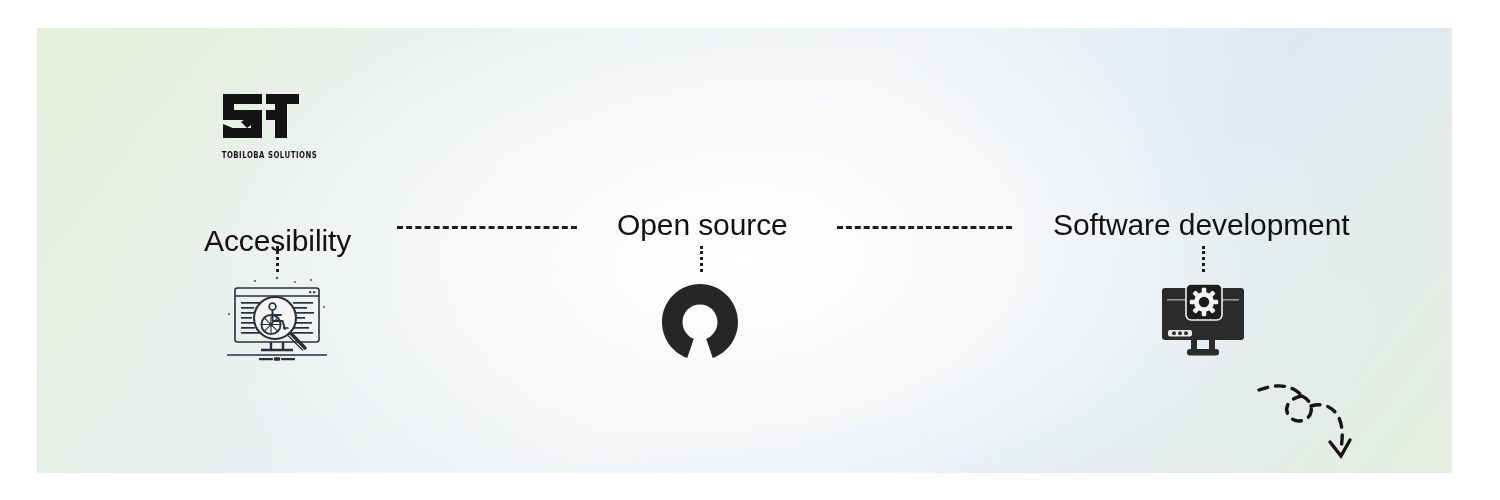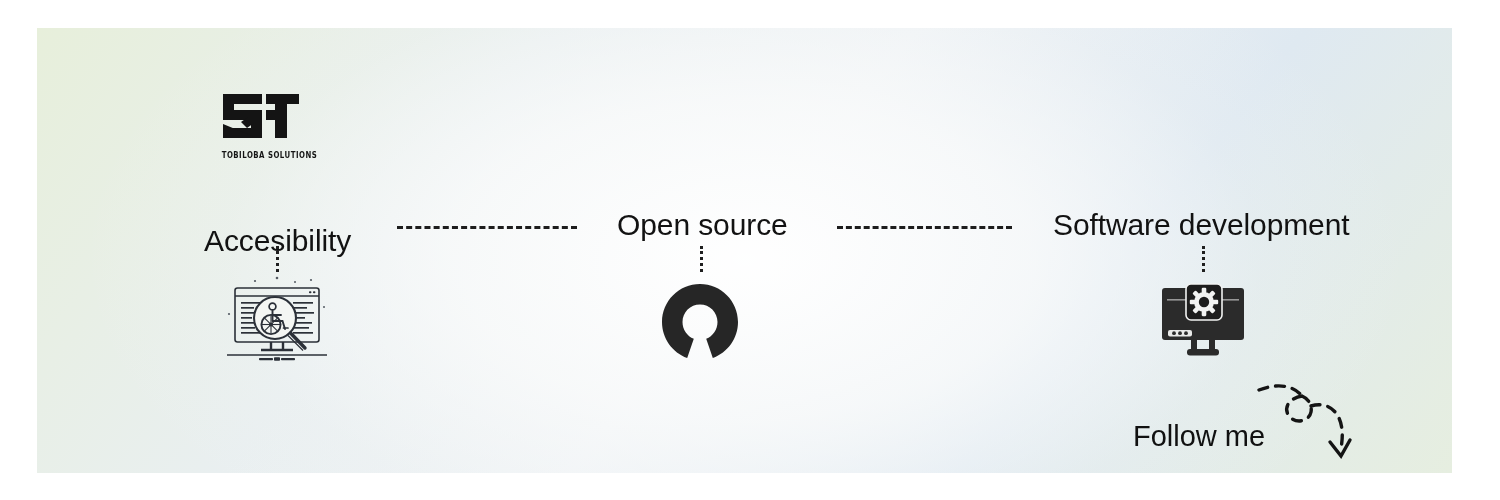--- a/index.html
+++ b/index.html
@@ -278,21 +278,20 @@
               <rect x="-14.2" y="-2.3" width="5.6" height="4.6" rx="1.1"></rect>
               <rect x="8.6" y="-2.3" width="5.6" height="4.6" rx="1.1"></rect>
             </g>
           </g>
           <circle cx="0" cy="0" r="10" fill="#f2f3f2"></circle>
           <circle cx="0" cy="0" r="5.2" fill="#1d1d1d"></circle>
         </g>
       </svg>
     </div>
 
-    <div id="follow-me-label">Follow me</div>
 
     <div id="follow-arrow">
       <svg width="118" height="96" viewBox="0 0 118 96">
         <g fill="none" stroke="#141414" stroke-width="3.4" stroke-linecap="round">
 
           <path d="M4 14 C22 7, 38 9, 47 20" stroke-dasharray="9 8"></path>
 
           <path d="M47 20 C34 22, 28 32, 34 40 C40 48, 54 46, 56 36 C57.5 28, 52 22, 47 20 Z" stroke-dasharray="9 8"></path>
 
           <path d="M56 30 C76 24, 92 40, 86 72" stroke-dasharray="9 8"></path>

